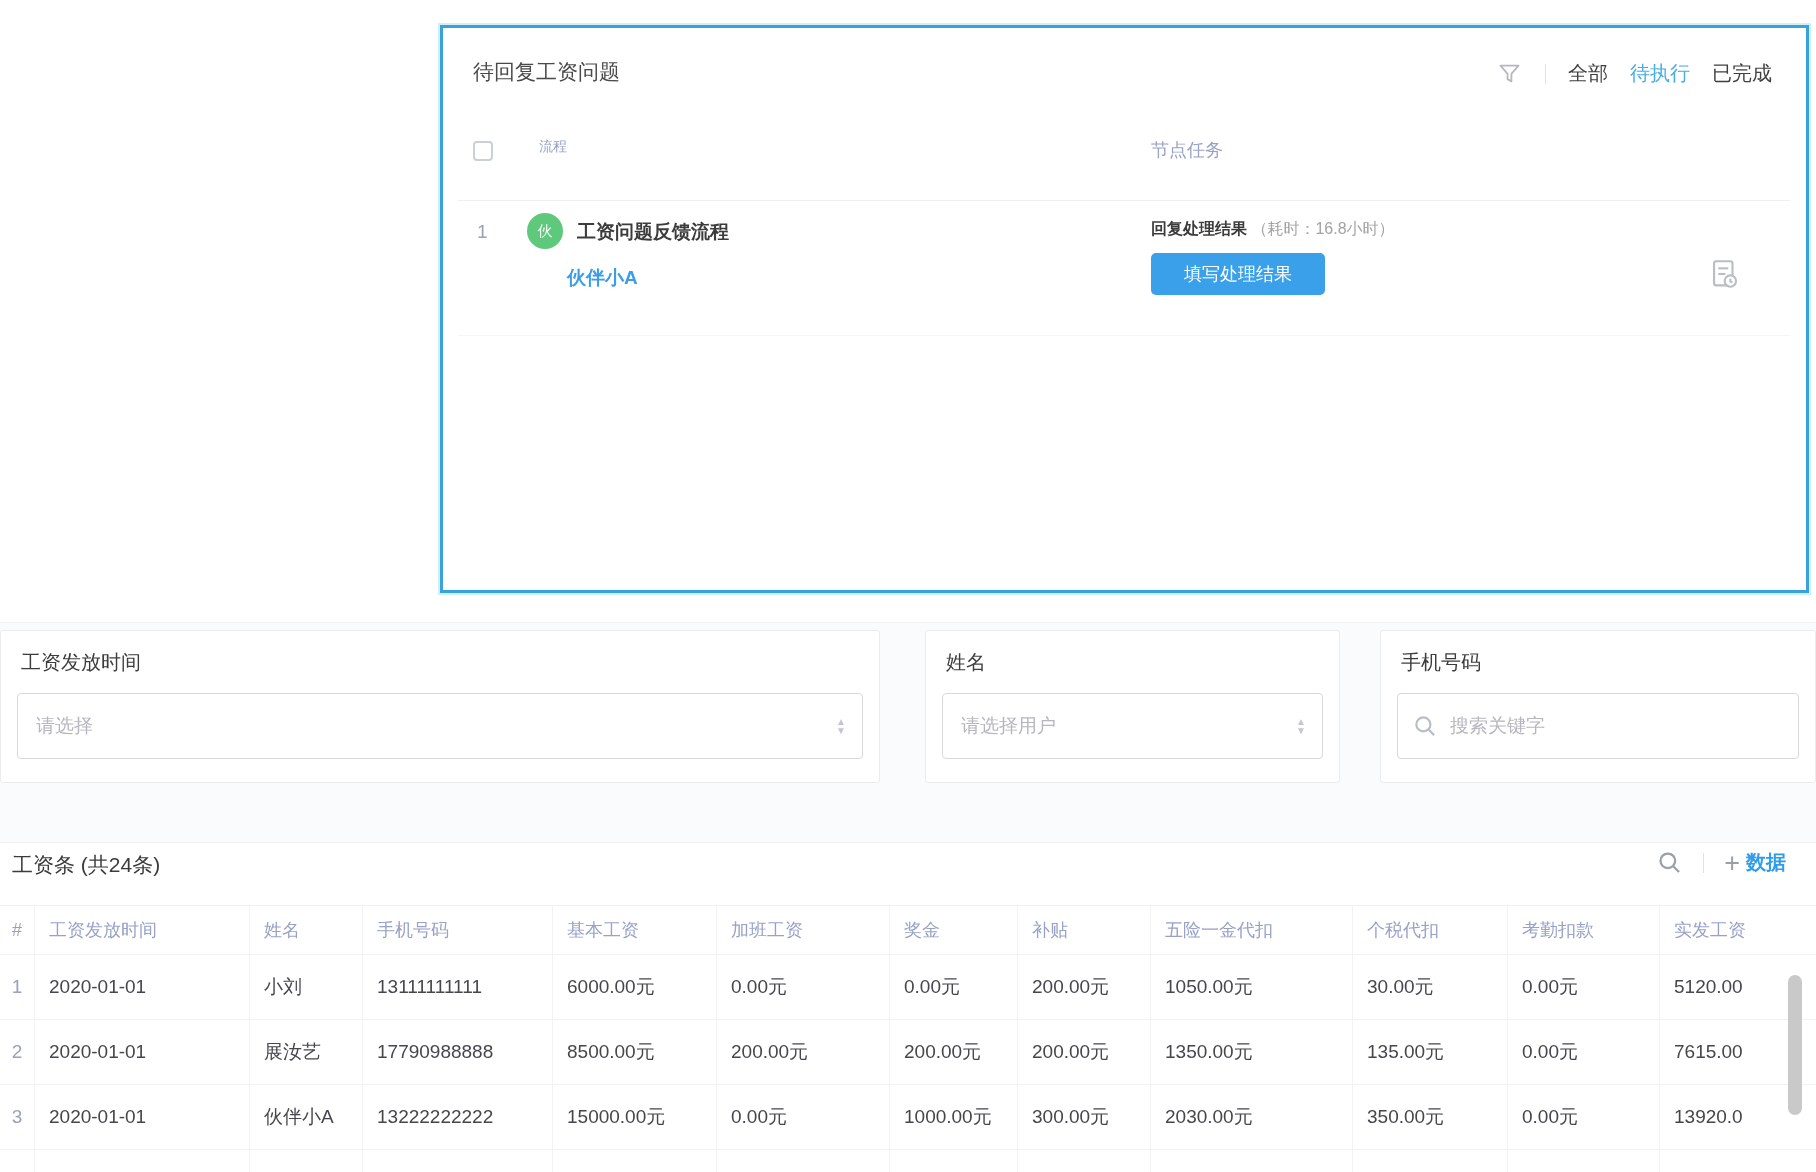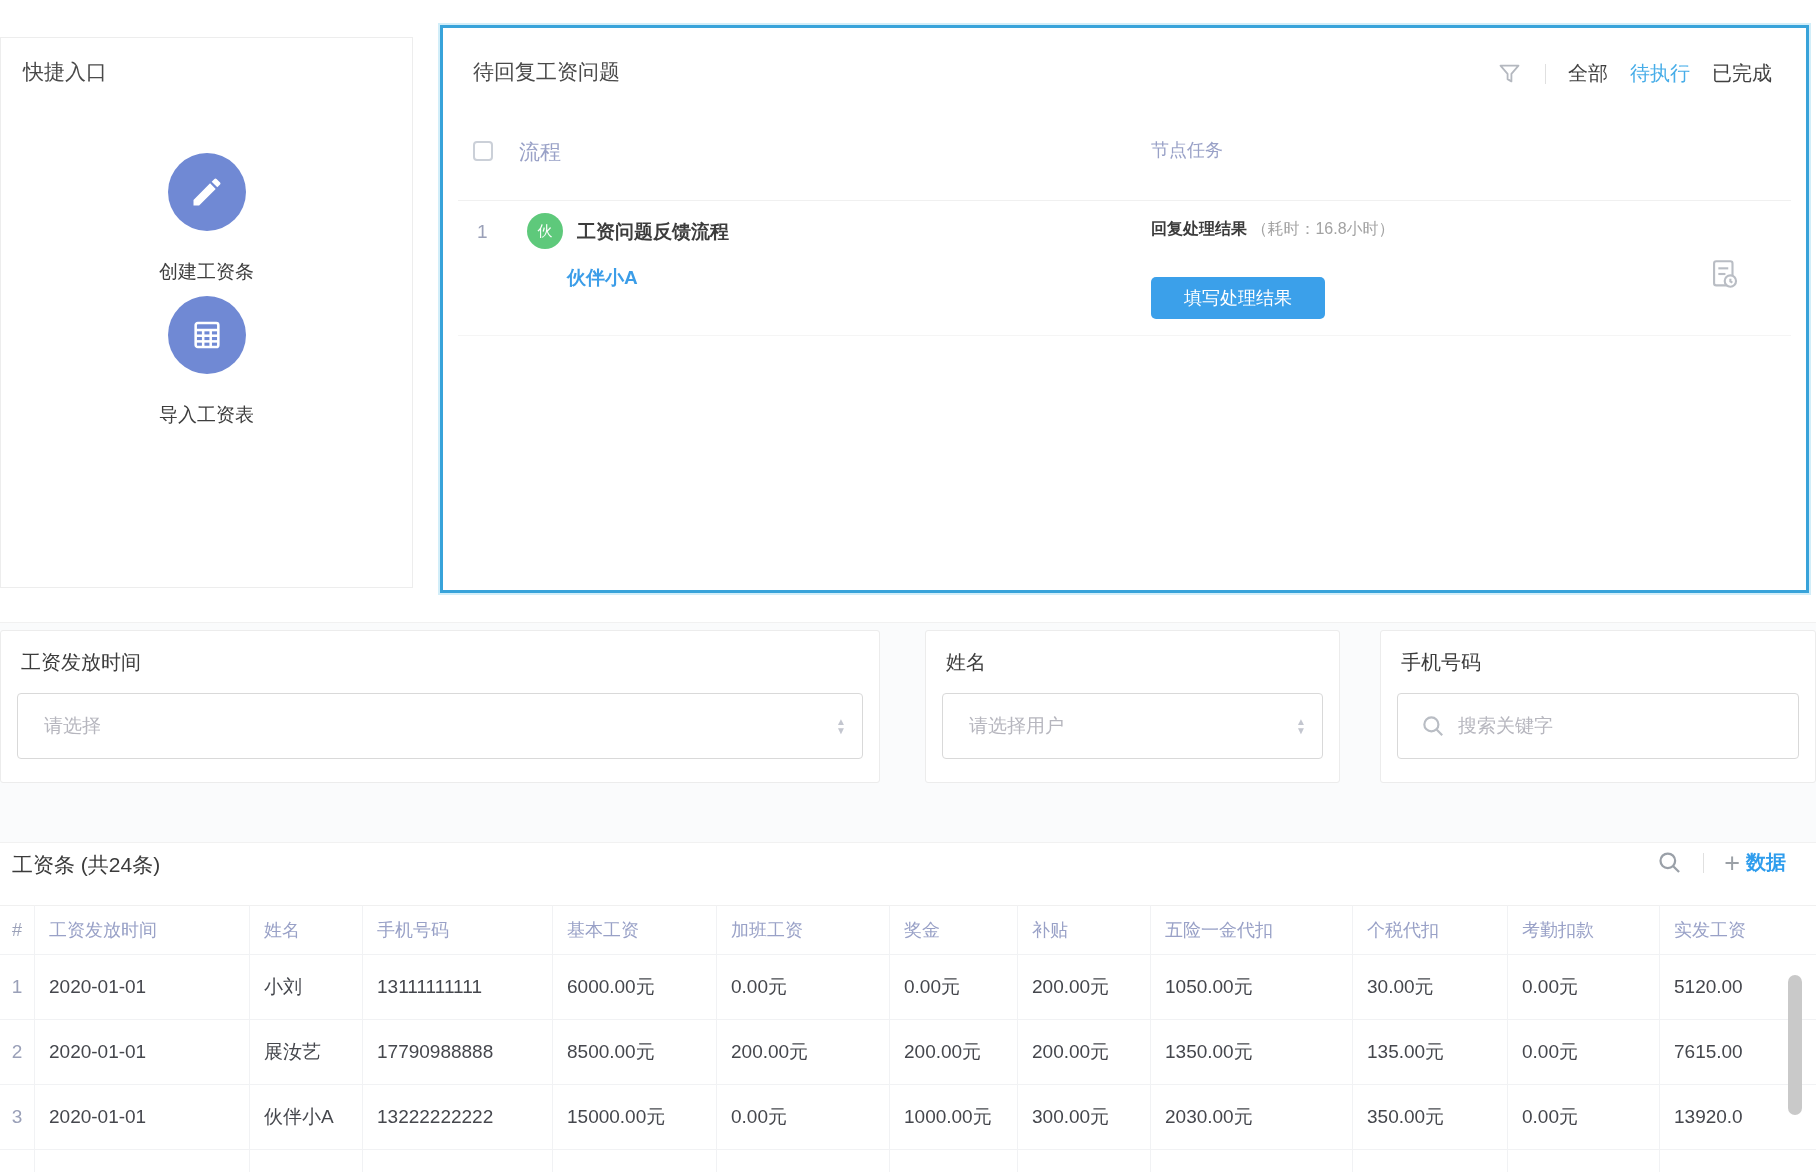--- a/index.html
+++ b/index.html
@@ -21,52 +21,52 @@
                    background:#fff; border:3px solid #38a3da;
                    box-shadow:0 0 0 2px rgba(125,205,238,.35);padding-left:34px; }
   .pending-title { position:absolute; left:30px; top:30px; font-size:21px; color:#4a4a4a; }
   .pending-controls { position:absolute; right:34px; top:32px; display:flex; align-items:center; gap:22px; }
   .vdiv { width:1px; height:20px; background:#e0e0e0; }
   .tab { font-size:20px; color:#404040; cursor:pointer; }
   .tab.active { color:#47ade8; }
   .ph-cols { position:absolute; top:110px; left:0; width:100%; }
   .checkbox { position:absolute; left:30px; top:3px; width:20px; height:20px;
               border:2px solid #cbd0d8; border-radius:4px; background:#fff; cursor:pointer; }
-  .col-process { position:absolute; left:76px; top:0; font-size:21px; color:#99a1c7;text-align:right; }
+  .col-process { position:absolute; left:96px; top:0; font-size:14px; color:#99a1c7;text-align:right; }
   .col-task { position:absolute; left:708px; top:0; font-size:18px; color:#99a1c7; }
   .ph-divider { position:absolute; left:15px; right:15px; top:172px; height:1px; background:#f0f0f0; }
   .p-row { position:absolute; left:0; top:185px; width:100%; height:122px; }
   .p-index { position:absolute; left:34px; top:8px; font-size:19px; color:#9aa0b8; }
   .p-avatar { position:absolute; left:84px; top:0; width:36px; height:36px; border-radius:50%;
               background:#5ec97b; color:#fff; font-size:15px; display:flex;
               align-items:center; justify-content:center; }
   .p-name { position:absolute; left:134px; top:6px; font-size:19px; font-weight:600; color:#3c3c3c; }
   .p-initiator { position:absolute; left:124px; top:52px; font-size:19px; color:#3b9de8;
                  font-weight:600; cursor:pointer; }
   .p-task { position:absolute; left:708px; top:6px; font-size:16px; }
   .p-task b { font-weight:600; color:#3c3c3c; }
   .p-task span { color:#a2a2a2; font-weight:400; }
   .p-btn { position:absolute; left:708px; top:40px; width:174px; height:42px; background:#3ba0ea;
            border:none; border-radius:5px; color:#fff; font-size:18px; cursor:pointer;
-           font-family:inherit;margin-top:24px; }
+           font-family:inherit; }
   .p-doc-icon { position:absolute; left:1264px; top:44px; cursor:pointer; }
   .p-row-divider { position:absolute; left:15px; right:15px; top:122px; height:1px; background:#f5f5f5; }
 
   
   .mid-band { position:absolute; left:0; top:622px; width:1816px; height:221px;
               background:#fafbfc; border-top:1px solid #f1f1f1; border-bottom:1px solid #f1f1f1; }
   .f-card { position:absolute; top:630px; height:153px; background:#fff; border:1px solid #ececec;
             border-radius:3px; }
   .f-card1 { left:0; width:880px; }
   .f-card2 { left:925px; width:415px; }
   .f-card3 { left:1380px; width:436px; }
   .f-label { position:absolute; left:20px; top:18px; font-size:20px; color:#3c3c3c; }
   .f-control { position:absolute; left:16px; right:16px; top:62px; height:66px;
                border:1px solid #d9d9d9; border-radius:4px; background:#fff;
-               display:flex; align-items:center; cursor:pointer;padding-left:8px; }
+               display:flex; align-items:center; cursor:pointer; }
   .f-placeholder { margin-left:18px; font-size:19px; color:#b6b6be; }
   .spinner { position:absolute; right:16px; top:50%; transform:translateY(-50%);
              display:flex; flex-direction:column; line-height:9px; font-size:10px; color:#c3c6cf; }
   .f-search-icon { margin-left:14px; margin-right:-6px; display:flex; }
 
   
   .table-section { position:absolute; left:0; top:843px; width:1816px; height:329px; background:#fff; }
   .t-title { position:absolute; left:12px; top:8px; font-size:21px; color:#3b3b3b; }
   .t-controls { position:absolute; right:30px; top:6px; display:flex; align-items:center; gap:20px; }
   .t-plus-wrap { display:flex; align-items:center; gap:6px; cursor:pointer; }
@@ -82,44 +82,20 @@
   .cell.num { justify-content:center; padding-left:0; color:#9aa0b8; }
   .cell:nth-child(12n) { border-right:none; }
   .t-scrollthumb { position:absolute; right:14px; top:132px; width:14px; height:140px;
                    background:#c9c9c9; border-radius:7px; cursor:pointer; }
 </style>
 </head>
 <body>
 
 <div class="stage">
 
-  <div class="quick-card">
-    <div class="quick-title">快捷入口</div>
-    <div class="quick-item" style="top:115px;">
-      <div class="quick-circle">
-        <svg width="36" height="36" viewBox="0 0 24 24">
-            <path fill="#fff" d="M3 17.25V21h3.75L17.8 9.94l-3.75-3.75L3 17.25zM20.7 7.04c.39-.39.39-1.02 0-1.41l-2.34-2.34a.996.996 0 0 0-1.41 0l-1.83 1.83 3.75 3.75 1.83-1.83z"></path>
-          </svg>
-      </div>
-      <div class="quick-label">创建工资条</div>
-    </div>
-    <div class="quick-item" style="top:258px;">
-      <div class="quick-circle">
-        <svg width="34" height="34" viewBox="0 0 24 24" fill="none" stroke="#fff" stroke-width="1.8">
-          <rect x="4" y="3.5" width="16" height="17" rx="1.5"></rect>
-          <line x1="4" y1="8.5" x2="20" y2="8.5"></line>
-            <line x1="4" y1="12.5" x2="20" y2="12.5"></line>
-          <line x1="4" y1="16.5" x2="20" y2="16.5"></line>
-            <line x1="9.3" y1="8.5" x2="9.3" y2="20.5"></line>
-          <line x1="14.6" y1="8.5" x2="14.6" y2="20.5"></line>
-        </svg>
-      </div>
-      <div class="quick-label">导入工资表</div>
-    </div>
-  </div>
 
   <div class="pending-panel">
     <div class="pending-title">待回复工资问题</div>
     <div class="pending-controls">
       <span style="cursor:pointer;display:flex;">
         <svg width="27" height="27" viewBox="0 0 24 24" fill="none" stroke="#b4b8bf" stroke-width="1.6" stroke-linejoin="round">
             <path d="M4 5h16l-6.3 7.3V19l-3.4-2v-4.7L4 5z"></path>
           </svg>
       </span>
       <span class="vdiv"></span>

